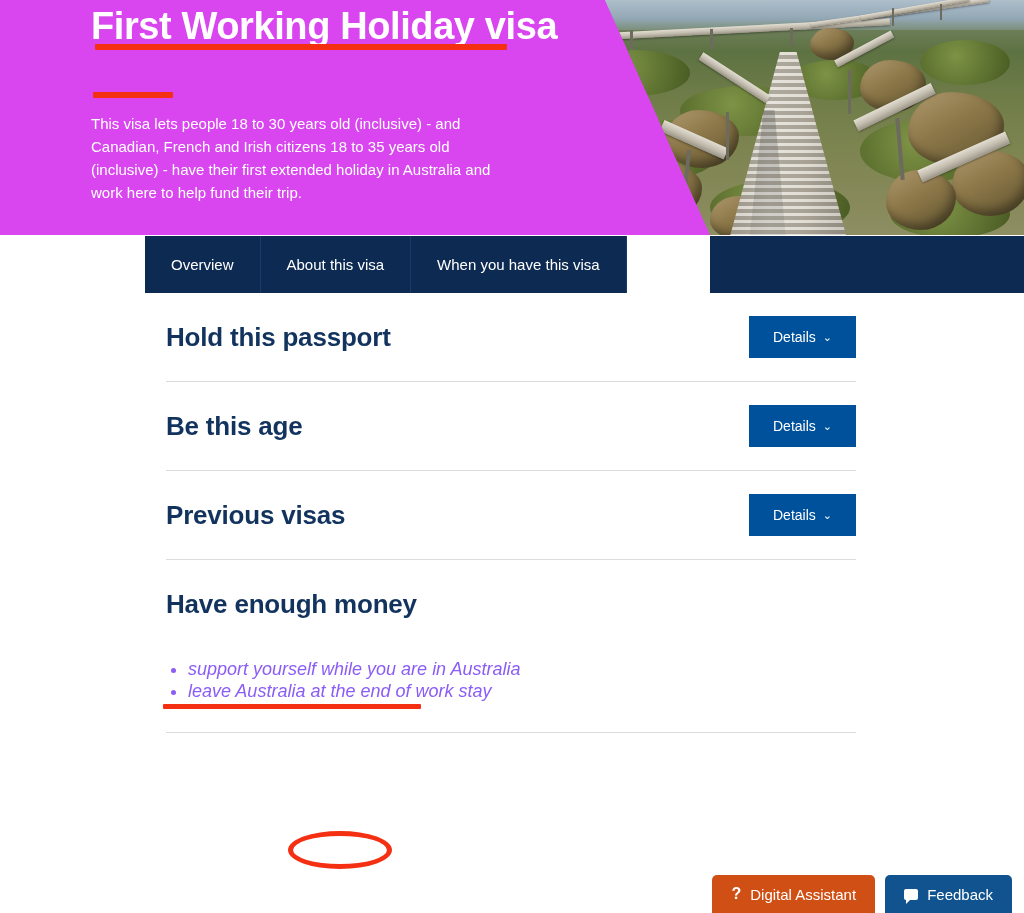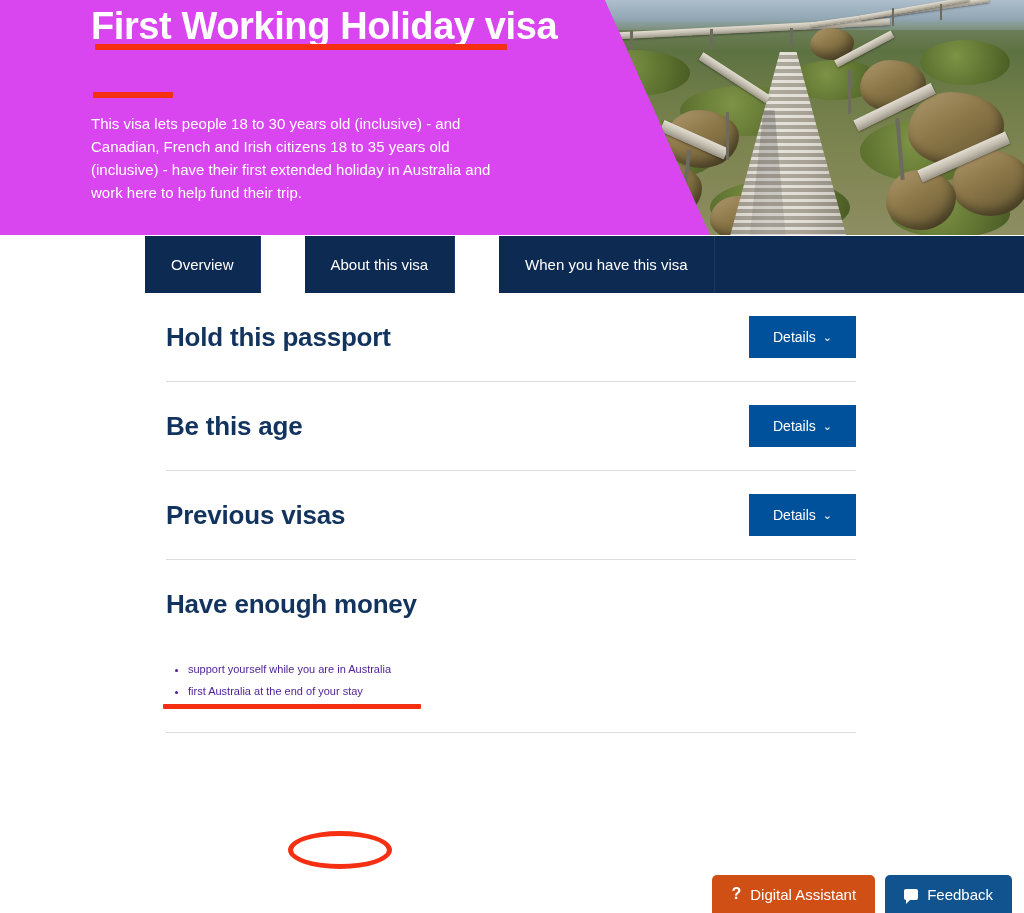--- a/index.html
+++ b/index.html
@@ -108,21 +108,20 @@
   }
 
   
   .tabbar {
     position: absolute;
     left: 145px; top: 236px;
     height: 57px;
     display: flex;
     align-items: stretch;
     z-index: 6;
-    gap: 44px;
   }
   .tab {
     background: #0d2a52;
     color: #ffffff;
     font-size: 15px;
     display: flex;
     align-items: center;
     justify-content: center;
     padding: 0 26px;
     border-right: 1px solid #1b3a66;
@@ -195,23 +194,24 @@
 
   .body-text {
     color: #4a4a4a;
     font-size: 15px;
     line-height: 24px;
   }
   .body-text p { margin: 0; }
   .bullets {
     margin: 18px 0 0 0;
     padding-left: 22px;
-    color: #4c1d95;
-    font-size: 11px;
+    color: #8b5cf6;
+    font-size: 18px;
     line-height: 22px;
+    font-style: italic;
   }
   .bullets li { margin: 0; }
 
   
   .ann-underline {
     position: absolute;
     background: #f52f12;
     border-radius: 1px;
     z-index: 20;
     pointer-events: none;
@@ -367,21 +367,21 @@
       </div>
       <div class="divider"></div>
 
       <div class="acc-row">
         <div class="acc-title">Have enough money</div>
       </div>
 
       <div class="body-text" style="margin-top:-8px;">
         <ul class="bullets">
           <li>support yourself while you are in Australia</li>
-          <li>first Australia at the end of your stay</li>
+          <li>leave Australia at the end of work stay</li>
         </ul>
       </div>
 
       <div class="divider" style="margin-top:30px;"></div>
     </div>
   </div>
 
   <div class="ann-underline" style="left:95px; top:44px; width:412px; height:6px;"></div>
   <div class="ann-underline" style="left:93px; top:92px; width:80px; height:6px;"></div>
   <div class="ann-underline" style="left:163px; top:704px; width:258px; height:5px;"></div>

